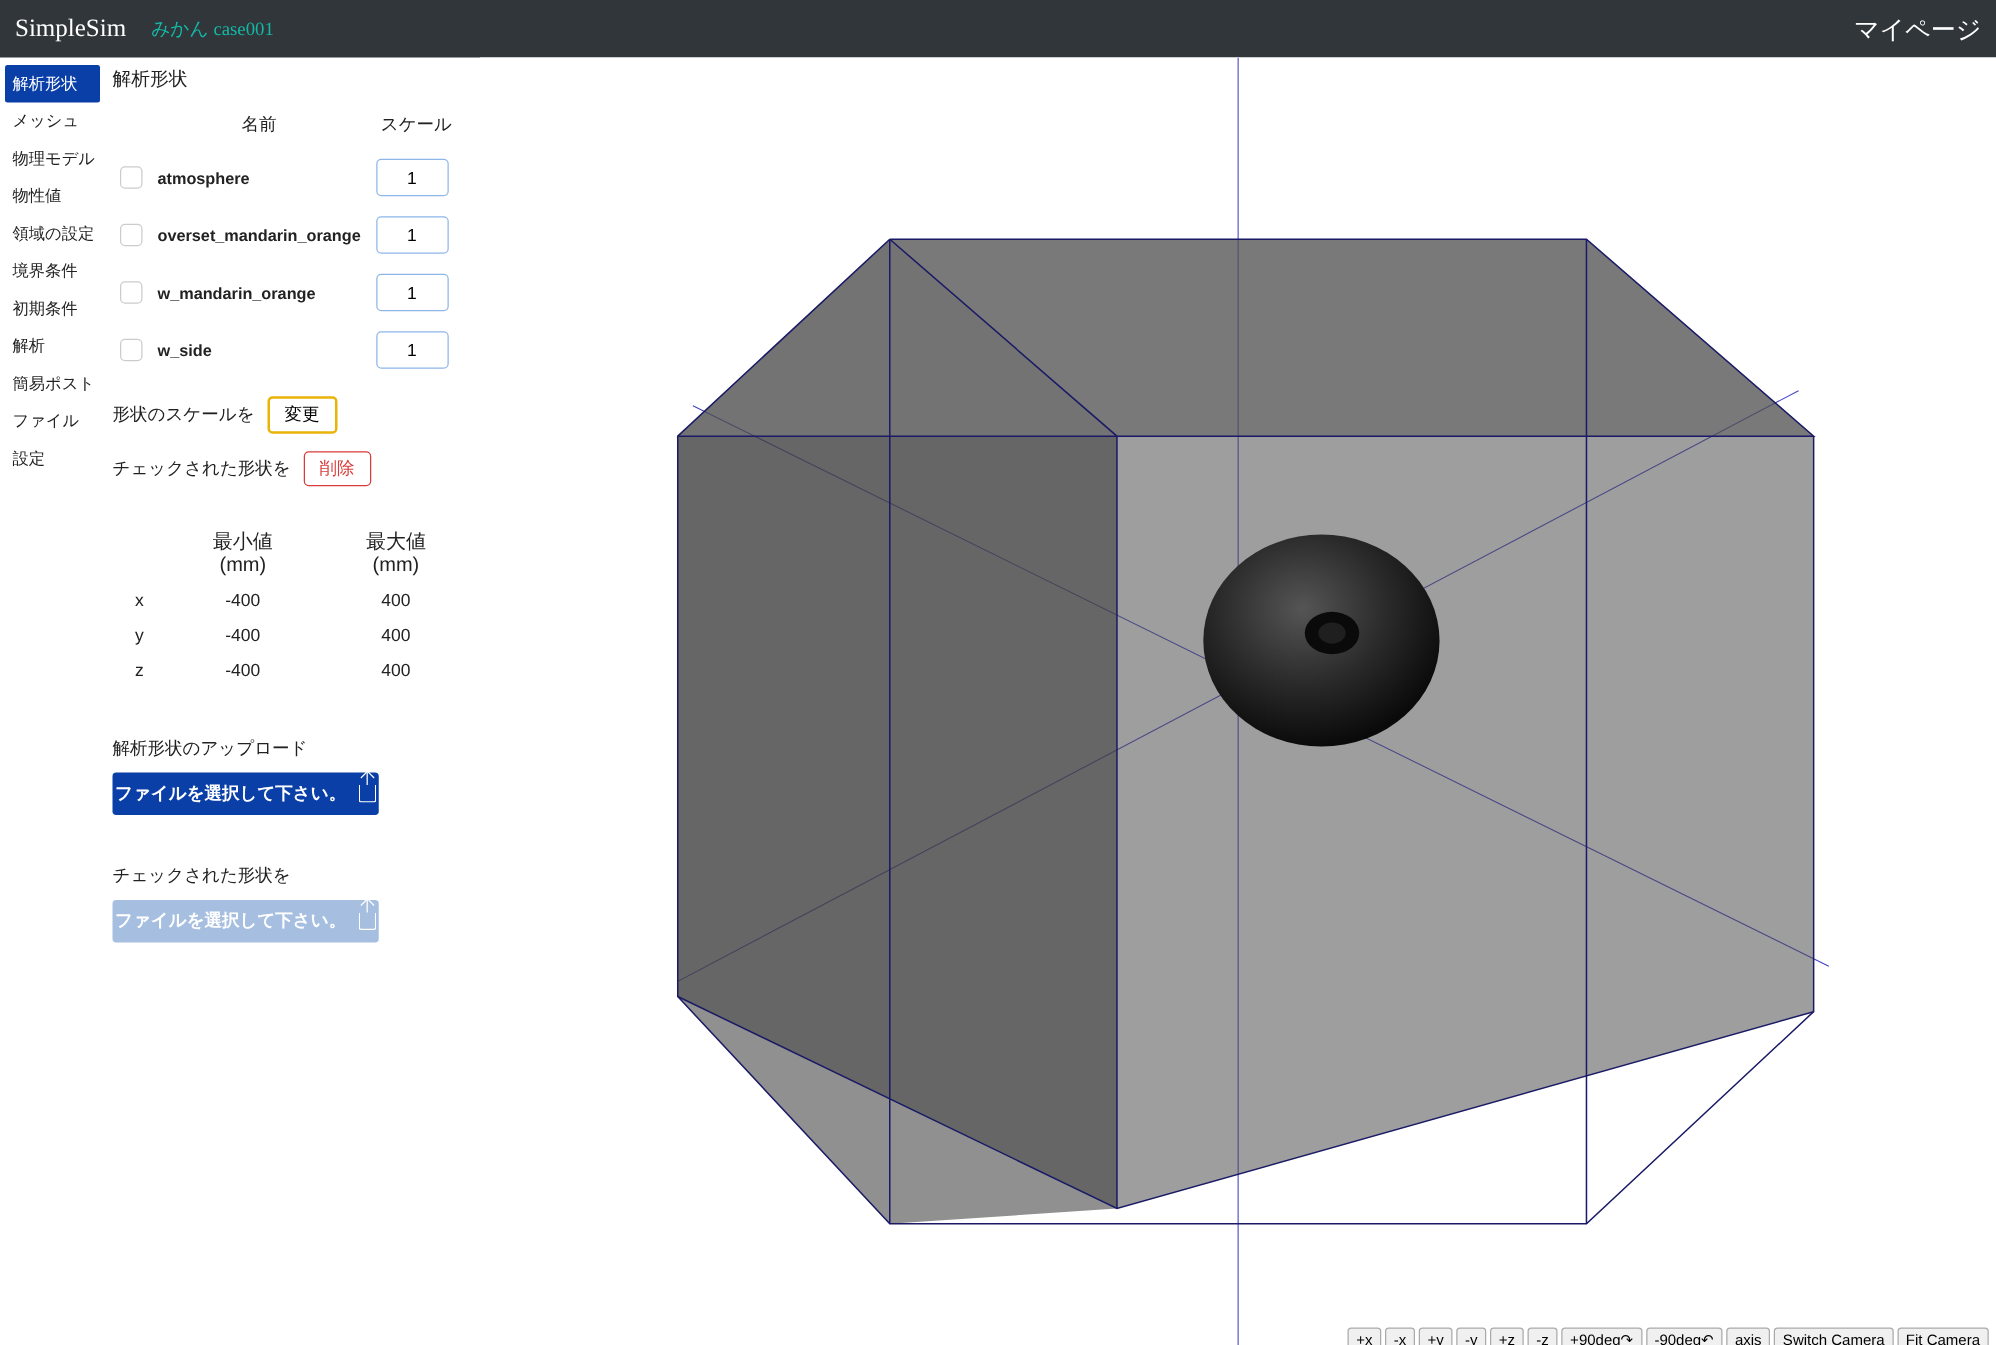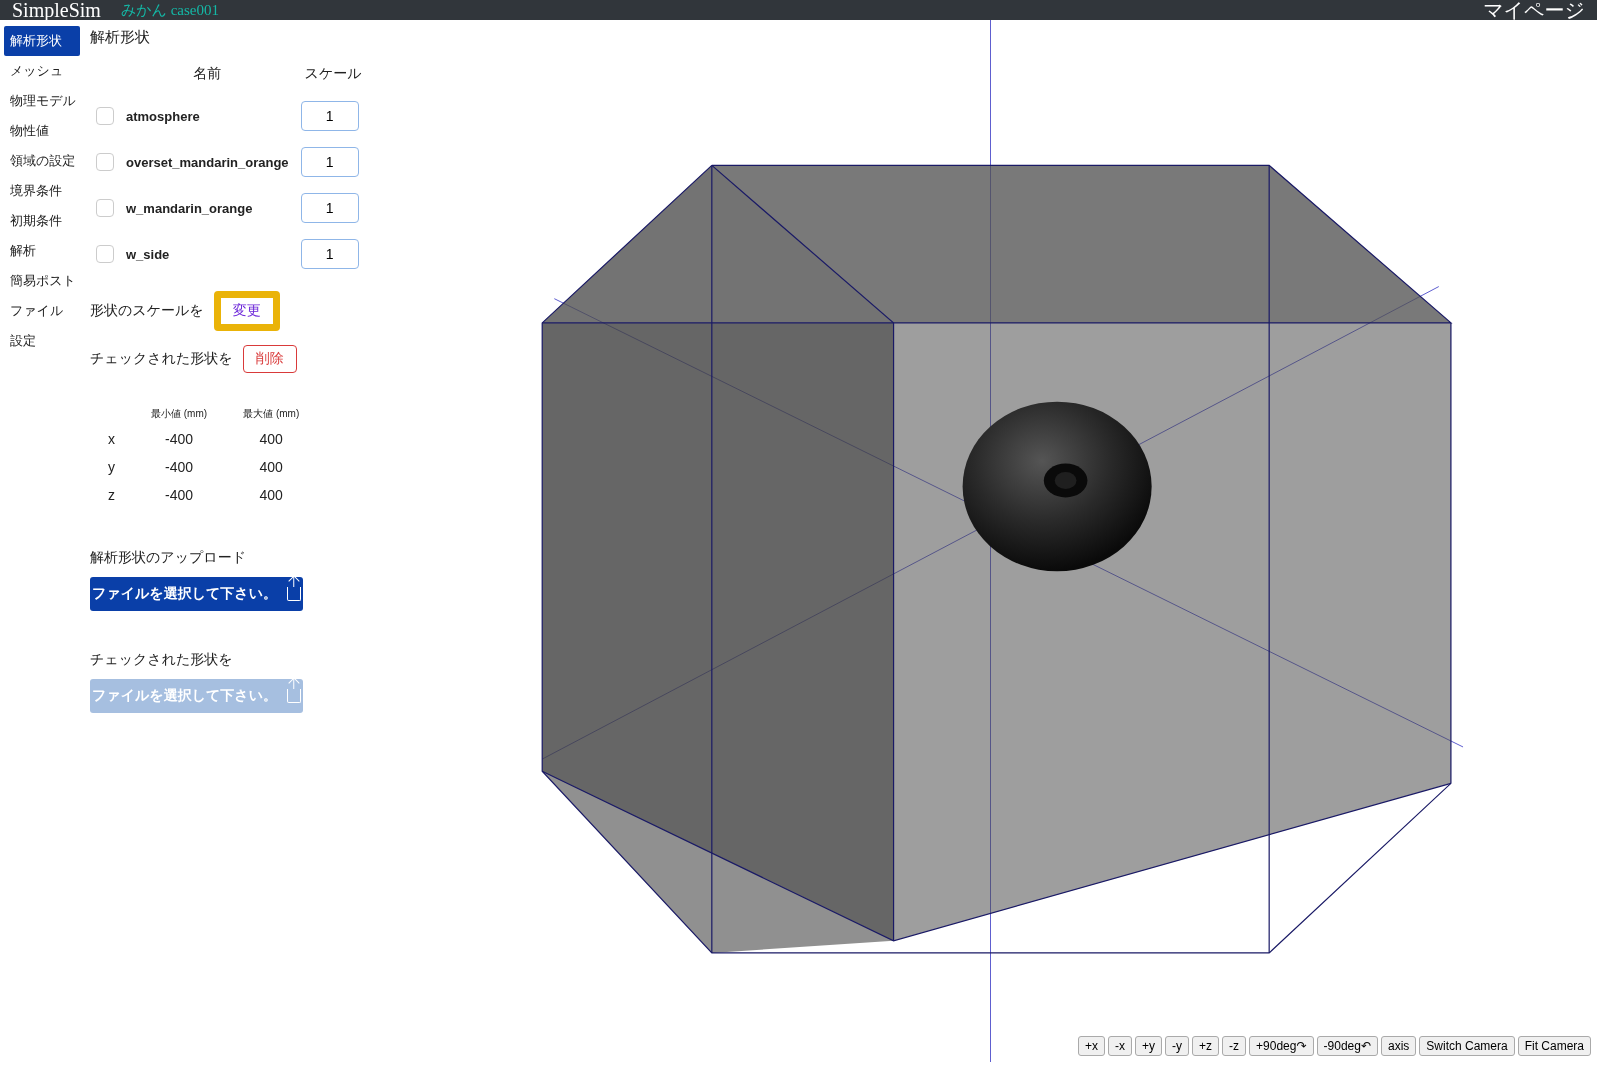--- a/index.html
+++ b/index.html
@@ -1,40 +1,40 @@
 <!DOCTYPE html>
 <html><head>
 <meta charset="utf-8">
 <style>
 * { box-sizing: border-box; margin: 0; padding: 0; }
 body { font-family: "Hiragino Sans", Meiryo, sans-serif; font-size: 14px; color: #222; }
-.header { background: #31363b; color: #fff; display: flex; align-items: center; padding: 4px 12px; height: 20px; }
+.header { background: #31363b; color: #fff; display: flex; align-items: center; padding: 4px 12px; height: 46px; }
 .header .brand { font-family: Georgia, serif; font-size: 20px; margin-right: 20px; }
 .header .case { font-family: Georgia, serif; font-size: 15px; color: #14b8a6; }
 .header .spacer { flex: 1; }
 .header .mypage { font-size: 20px; font-family: "Hiragino Mincho", serif; }
 .layout { display: flex; height: calc(100vh - 34px); }
 .sidebar { width: 84px; padding: 6px 4px; }
 .sidebar .item { padding: 6px 6px; font-size: 13px; cursor: pointer; white-space: nowrap; }
 .sidebar .item.active { background: #0a3fa8; color: #fff; border-radius: 2px; }
 .panel { width: 300px; padding: 8px 6px 20px 6px; overflow-y: auto; }
 .panel h3 { font-weight: normal; font-size: 15px; margin-bottom: 18px; }
 .g-table { border-collapse: collapse; }
 .g-table th { font-weight: normal; font-size: 14px; padding: 0 10px 10px 10px; text-align: center; }
 .g-table td { padding: 8px 6px; vertical-align: middle; }
 .chk { width: 18px; height: 18px; border: 1px solid #ccc; border-radius: 4px; display: inline-block; vertical-align: middle; cursor: pointer; }
 .sname { font-size: 13px; font-weight: bold; }
 .num-in { width: 58px; height: 30px; border: 1px solid #8fb6e8; border-radius: 4px; text-align: center; font-size: 14px; }
 .action-row { margin: 14px 0; display: flex; align-items: center; gap: 10px; }
 .action-row .lbl { font-size: 14px; }
 .btn { padding: 4px 12px; border-radius: 4px; background: #fff; font-size: 14px; cursor: pointer; }
-.btn.green { border: 7px solid #eab308; color: #6d28d9; }
+.btn.green { border: 2px solid #eab308; color: #000000; }
 .btn.red { border: 1px solid #d93a3a; color: #d93a3a; }
 .bounds { border-collapse: collapse; margin-top: 30px; }
-.bounds th { font-weight: normal; font-size: 10px; padding: 4px 18px; }
+.bounds th { font-weight: normal; font-size: 16px; padding: 4px 18px; }
 .bounds td { font-size: 14px; padding: 6px 18px; text-align: center; }
 .upload-sec { margin-top: 40px; }
 .upload-sec .ttl { font-size: 14px; margin-bottom: 10px; }
 .upload-btn { background: #0a3fa8; color: #fff; border: none; padding: 8px 2px; border-radius: 3px; font-size: 14px; font-weight: bold; display: inline-flex; align-items: center; gap: 10px; cursor: pointer; }
 .upload-btn.disabled { background: #a6bfe0; cursor: default; }
 .upload-btn .ic { width: 14px; height: 14px; border: 1.5px solid currentColor; border-top: none; border-radius: 0 0 2px 2px; position: relative; display: inline-block; }
 .upload-btn .ic::before { content: ""; position: absolute; left: 50%; top: -10px; width: 1.5px; height: 10px; background: currentColor; transform: translateX(-50%); }
 .upload-btn .ic::after { content: ""; position: absolute; left: 50%; top: -10px; width: 7px; height: 7px; border-left: 1.5px solid currentColor; border-top: 1.5px solid currentColor; transform: translateX(-50%) rotate(45deg); }
 .viewer { flex: 1; position: relative; background: #fff; overflow: hidden; }
 .viewer svg { width: 100%; height: 100%; }

